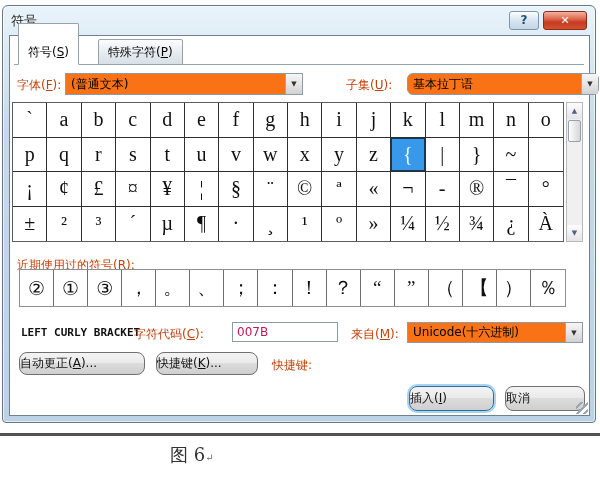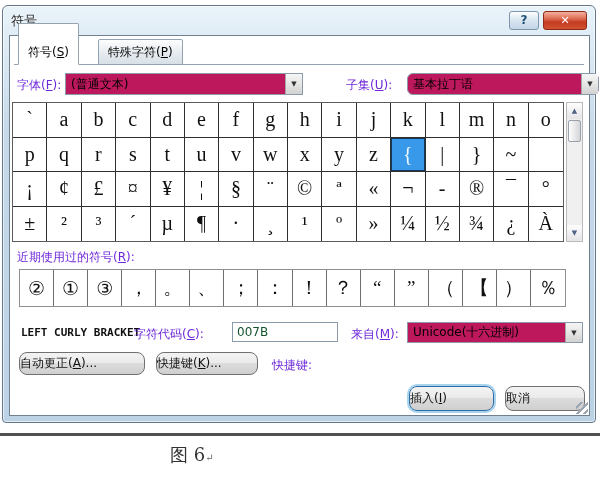--- a/index.html
+++ b/index.html
@@ -14,30 +14,30 @@
   .title { font-size:13px; color:#1b1b1b; text-shadow:0 0 3px #fff; }
   .tb-btns { margin-left:auto; display:flex; gap:4px; }
   .tb-btn { height:19px; border-radius:3px; font-size:12px; line-height:17px;
             text-align:center; cursor:default; }
   .help { width:30px; background:linear-gradient(#fdfefe,#dbe7f1 45%,#c3d5e6);
           border:1px solid #7d96ac; color:#1d4f76; font-weight:bold; }
   .close { width:44px; background:linear-gradient(#f3b1a0,#dd6a4f 40%,#c43c22 60%,#d2512f);
            border:1px solid #8e2a18; color:#fff; font-weight:bold; font-size:11px; }
   .client { position:absolute; left:6px; top:29px; width:581px; height:381px;
             background:#ffffff; border:1px solid #71808d; }
-  .lbl { position:absolute; font-size:12px; color:#6d28d9; white-space:nowrap; }
+  .lbl { position:absolute; font-size:12px; color:#c2410c; white-space:nowrap; }
 
   .tabstrip { position:absolute; left:4px; top:5px; right:5px; height:24px;
               border-bottom:1px solid #93a3b1; }
   .tab { position:absolute; bottom:-1px; font-size:12px; padding:4px 9px 3px;
          border:1px solid #93a3b1; border-radius:2px 2px 0 0; cursor:default; }
   .tab.active { left:4px; background:#fff; border-bottom:1px solid #fff; padding-top:20px; z-index:2; }
   .tab.inactive { left:84px; background:linear-gradient(#fcfdfd,#e4eaef 60%,#d8e0e7); }
 
-  .combo { position:absolute; height:22px; background:#be185d; border:1px solid #8b9bab;
+  .combo { position:absolute; height:22px; background:#f97316; border:1px solid #8b9bab;
            display:flex; align-items:center; }
   .combo .val { flex:1; font-size:12px; padding:0 5px; overflow:hidden; white-space:nowrap; }
   .combo .dd { width:17px; height:100%; border-left:1px solid #a5a5a5;
                background:linear-gradient(#f5f5f5,#e8e8e8 45%,#d2d2d2);
                display:flex; align-items:center; justify-content:center;
                font-size:7px; color:#333; }
 
   .sgrid { position:absolute; left:2px; top:66px; width:552px; height:140px;
            display:grid; grid-template-columns:repeat(16,1fr); grid-auto-rows:1fr;
            border:1px solid #5c5c5c; background:#fff; }
@@ -67,21 +67,21 @@
            font-family:"Liberation Serif","DejaVu Serif",serif; font-size:19px;
            display:flex; align-items:center; justify-content:center; color:#101010;
            overflow:hidden; }
   .rcell:last-child { border-right:none; }
 
   .symname { position:absolute; left:11px; top:290px;
              font-family:"DejaVu Sans Mono",monospace; font-size:11px; font-weight:bold;
              letter-spacing:0; color:#111; }
   .codebox { position:absolute; left:222px; top:286px; width:106px; height:20px;
              border:1px solid #8b9bab; font-size:12px; padding:2px 4px;
-             font-family:"DejaVu Sans",sans-serif; color:#14532d; background:#fff; }
+             font-family:"DejaVu Sans",sans-serif; color:#be185d; background:#fff; }
 
   .btn { position:absolute; height:23px; border:1px solid #707070; border-radius:8px;
          background:linear-gradient(#f3f3f3,#ebebeb 45%,#dcdcdc 50%,#cfcfcf);
          font-size:12px; color:#111; text-align:left; cursor:default;
          font-family:"DejaVu Sans",sans-serif; }
   .btn-auto { left:9px; top:316px; width:126px; }
   .btn-key  { left:146px; top:316px; width:102px; }
   .btn-insert { left:399px; top:350px; width:85px; height:25px;
                 border:1px solid #2d6da3; box-shadow:0 0 0 2px #a9d4ee; }
   .btn-cancel { left:495px; top:350px; width:80px; height:25px; }
@@ -191,21 +191,21 @@
         <div class="gcell">¿</div>
         <div class="gcell">À</div>
       </div>
 
     <div class="vscroll">
       <span class="sb-arrow sb-up">▲</span>
       <span class="sb-thumb"></span>
       <span class="sb-arrow sb-down">▼</span>
     </div>
 
-    <span class="lbl" style="left:7px;top:213px;text-align:center;">近期使用过的符号(<u>R</u>):</span>
+    <span class="lbl" style="left:7px;top:221px;text-align:center;">近期使用过的符号(<u>R</u>):</span>
     <div class="rgrid">
         <div class="rcell">②</div>
         <div class="rcell">①</div>
         <div class="rcell">③</div>
         <div class="rcell">，</div>
         <div class="rcell">。</div>
         <div class="rcell">、</div>
         <div class="rcell">；</div>
         <div class="rcell">：</div>
         <div class="rcell">！</div>

